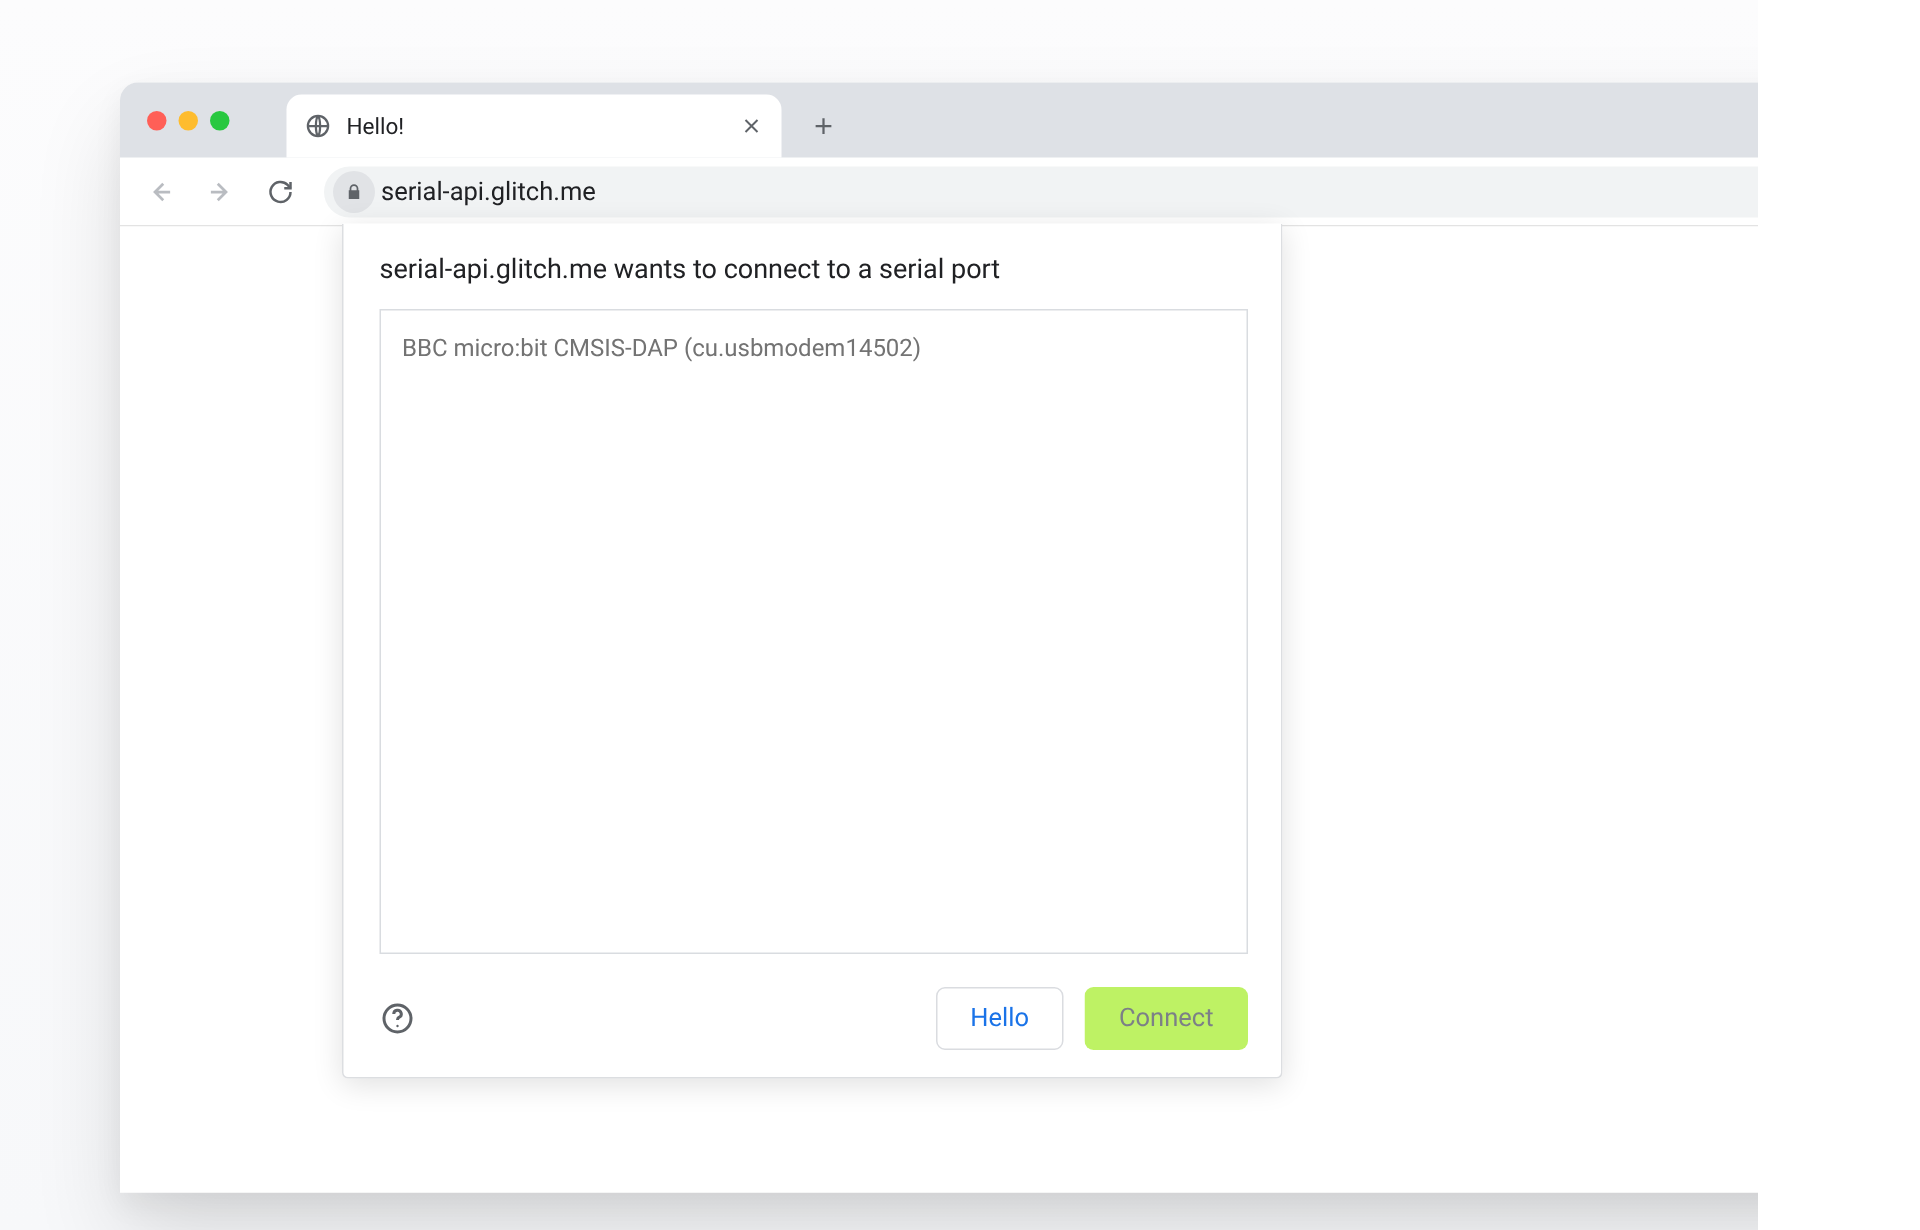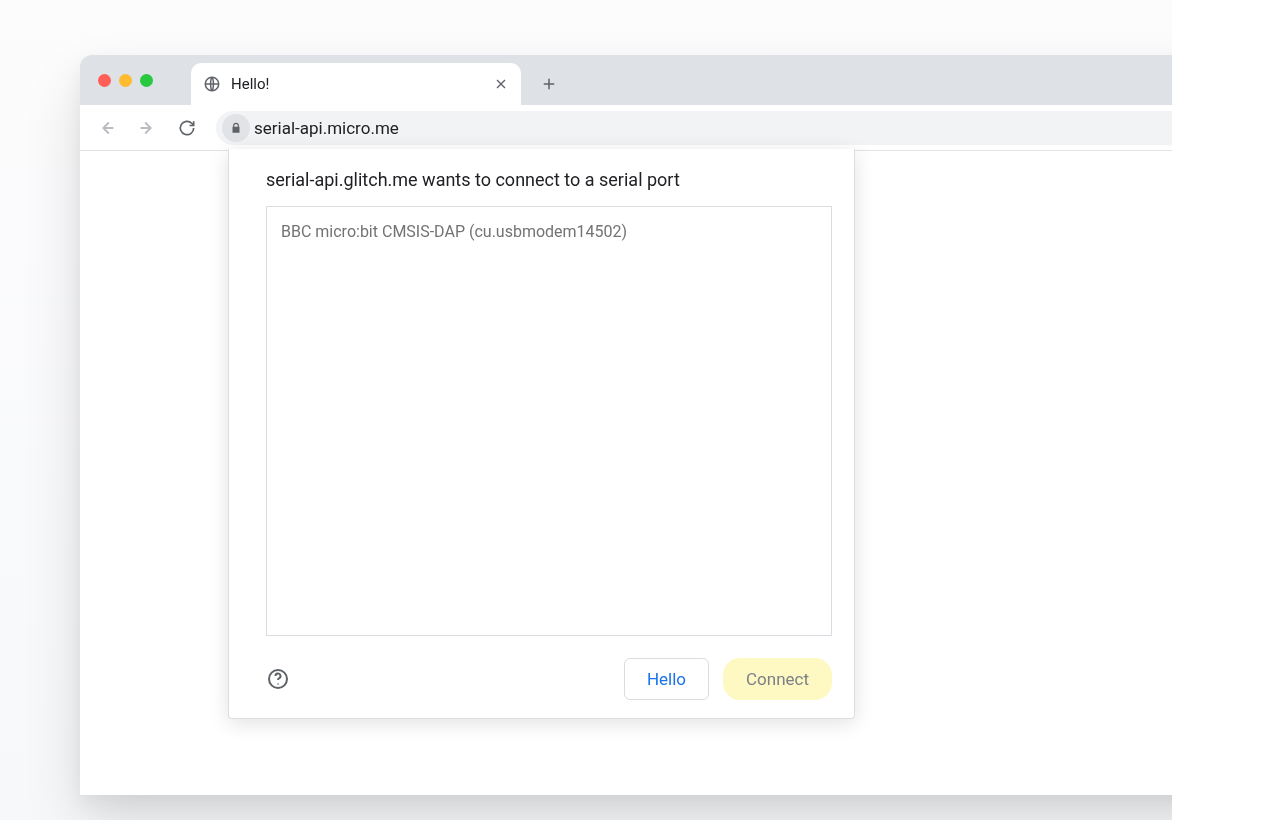--- a/index.html
+++ b/index.html
@@ -68,21 +68,21 @@
   .content { position:relative; width:100%; height:calc(100% - 96px); background:#fff;}
   .prompt {
     position:absolute;
     left:148px; top:-2px;
     width:627px;
     background:#fff;
     border:1px solid #dcdee1;
     border-top:none;
     border-radius:0 0 4px 4px;
     box-shadow: 0 4px 20px rgba(0,0,0,0.12);
-    padding: 20px 22px 18px 37px;
+    padding: 20px 22px 18px 24px;
   }
   .prompt-title{ font-size:18px; color:#202124; margin-bottom:16px;}
   .device-list{
     border:1px solid #d9dce0;
     height:430px;
     overflow:auto;
     padding: 8px 0;
   }
   .device-item{
     font-size:16px;
@@ -102,21 +102,21 @@
     height:42px;
     padding:0 22px;
     border-radius:6px;
     font-size:17px;
     display:flex;align-items:center;justify-content:center;
     cursor:pointer;
     border:1px solid transparent;
     user-select:none;
   }
   .btn.cancel{ border:1px solid #dadce0; color:#1a73e8; background:#fff;}
-  .btn.connect{ background:#fef9c3; color:#7c8087;border-radius:17px;}
+  .btn.connect{ background:#bef264; color:#7c8087;}
   svg{display:block;}
 </style>
 </head>
 <body>
 
 <div class="canvas">
   <div class="browser">
 
     <div class="tabstrip">
       <div class="traffic">
@@ -161,21 +161,21 @@
             <path d="M20 12a8 8 0 1 1-2.34-5.66L20 9"></path>
             <path d="M20 4v5h-5"></path>
           </svg>
       </div>
       <div class="omnibox">
         <span class="lockwrap">
           <svg viewBox="0 0 24 24" width="14" height="14" fill="currentColor">
               <path d="M7 10V8a5 5 0 0 1 10 0v2h1v10H6V10h1zm2 0h6V8a3 3 0 0 0-6 0v2z"></path>
             </svg>
         </span>
-        <span>serial-api.micro.me</span>
+        <span>serial-api.glitch.me</span>
       </div>
     </div>
 
     <div class="content">
       <div class="prompt">
         <div class="prompt-title">serial-api.glitch.me wants to connect to a serial port</div>
         <div class="device-list">
           <div class="device-item">BBC micro:bit CMSIS-DAP (cu.usbmodem14502)</div>
         </div>
         <div class="prompt-footer">

